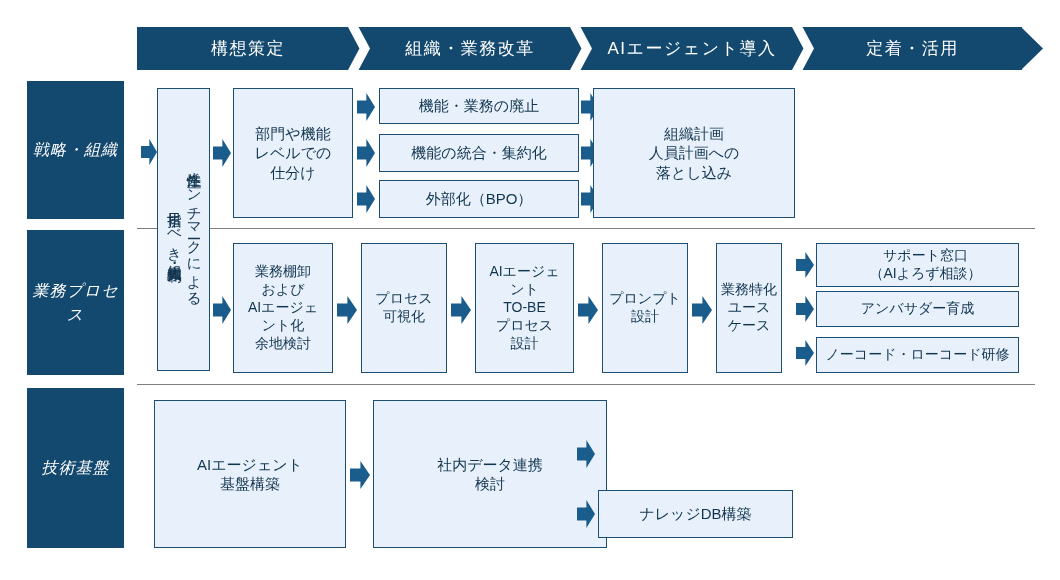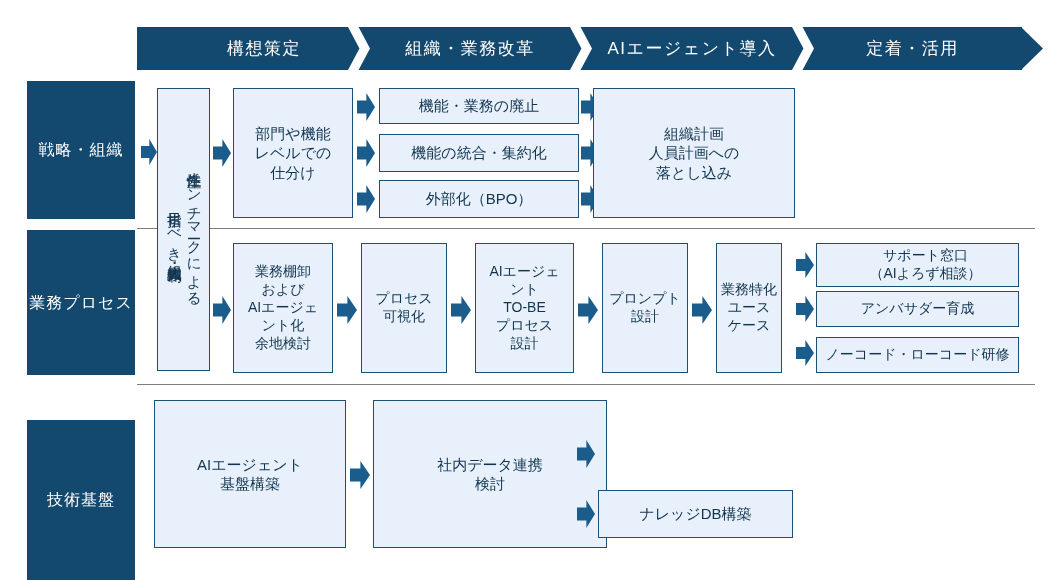--- a/index.html
+++ b/index.html
@@ -26,23 +26,23 @@
     background:#ffffff;
     clip-path:polygon(0 0,48% 0,100% 50%,48% 100%,0 100%,52% 50%);
   }
   .banner-tip{
     position:absolute;top:0;right:-21px;width:22px;height:43px;z-index:2;
     background:#14496f;clip-path:polygon(0 0,100% 50%,0 100%);
   }
 
   
   .rowlabel{
-    position:absolute;left:27px;width:108px;background:#14496f;
+    position:absolute;left:27px;width:97px;background:#14496f;
     display:flex;align-items:center;justify-content:center;text-align:center;
-    color:#ffffff;font-size:16px;line-height:1.45;letter-spacing:1px;
+    color:#ffffff;font-size:16px;line-height:1.45;letter-spacing:1px;font-style:italic;
   }
 
   
   .divider{position:absolute;left:137px;width:898px;height:1px;background:#7e7e7e;}
 
   
   .box{
     position:absolute;background:#e8f1fb;border:1.3px solid #1d4e73;
     display:flex;align-items:center;justify-content:center;text-align:center;
     color:#11344f;line-height:1.28;box-sizing:border-box;
@@ -65,21 +65,21 @@
     position:absolute;background:#1a5c8c;
     clip-path:polygon(0 27%,52% 27%,52% 0,100% 50%,52% 100%,52% 73%,0 73%);
   }
 </style>
 </head>
 <body>
 
 <div id="canvas">
 
   <div class="banner">
-    <div class="banner-seg" style="left:0px;width:222px;padding-left:16px;">
+    <div class="banner-seg" style="left:0px;width:222px;">
       <span>構想策定</span>
     </div>
     <div class="banner-seg" style="left:222px;width:222px;">
       <span>組織・業務改革</span>
     </div>
     <div class="banner-seg" style="left:444px;width:222px;">
       <span>AIエージェント導入</span>
     </div>
     <div class="banner-seg" style="left:666px;width:219px;">
       <span>定着・活用</span>
@@ -90,21 +90,21 @@
     <div class="notch" style="left:655px;"></div>
     <div class="banner-tip"></div>
   </div>
 
   <div class="rowlabel" style="top:81px;height:138px;">
     <span style="white-space:pre-line;">戦略・組織</span>
   </div>
   <div class="rowlabel" style="top:230px;height:145px;">
     <span style="white-space:pre-line;">業務プロセス</span>
   </div>
-  <div class="rowlabel" style="top:388px;height:160px;margin-top:32px;">
+  <div class="rowlabel" style="top:388px;height:160px;">
     <span style="white-space:pre-line;">技術基盤</span>
   </div>
 
   <div class="divider" style="top:228px;"></div>
   <div class="divider" style="top:384px;"></div>
 
   <div class="vbox" style="left:157px;top:88px;width:53px;height:283px;">
     <div class="vtext">目指すべき組織・人員体制</div>
     <div class="vtext">生産性ベンチマークによる</div>
   </div>

